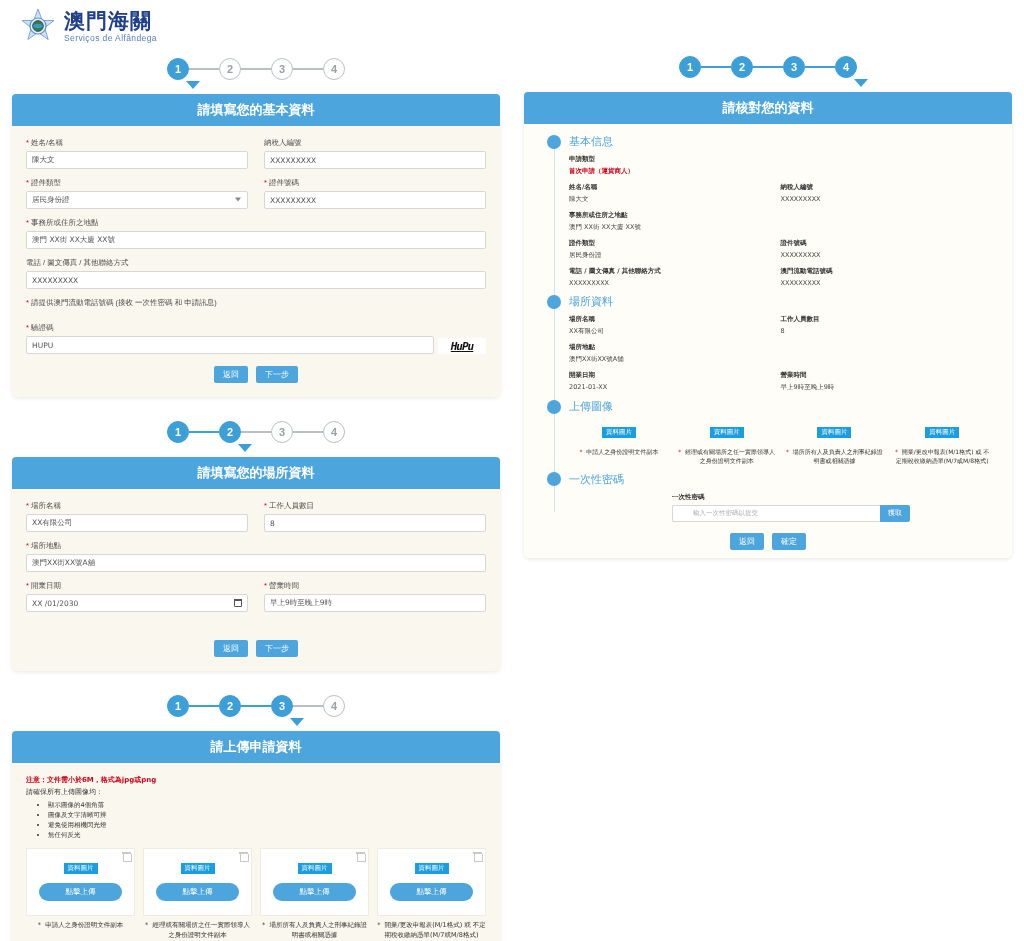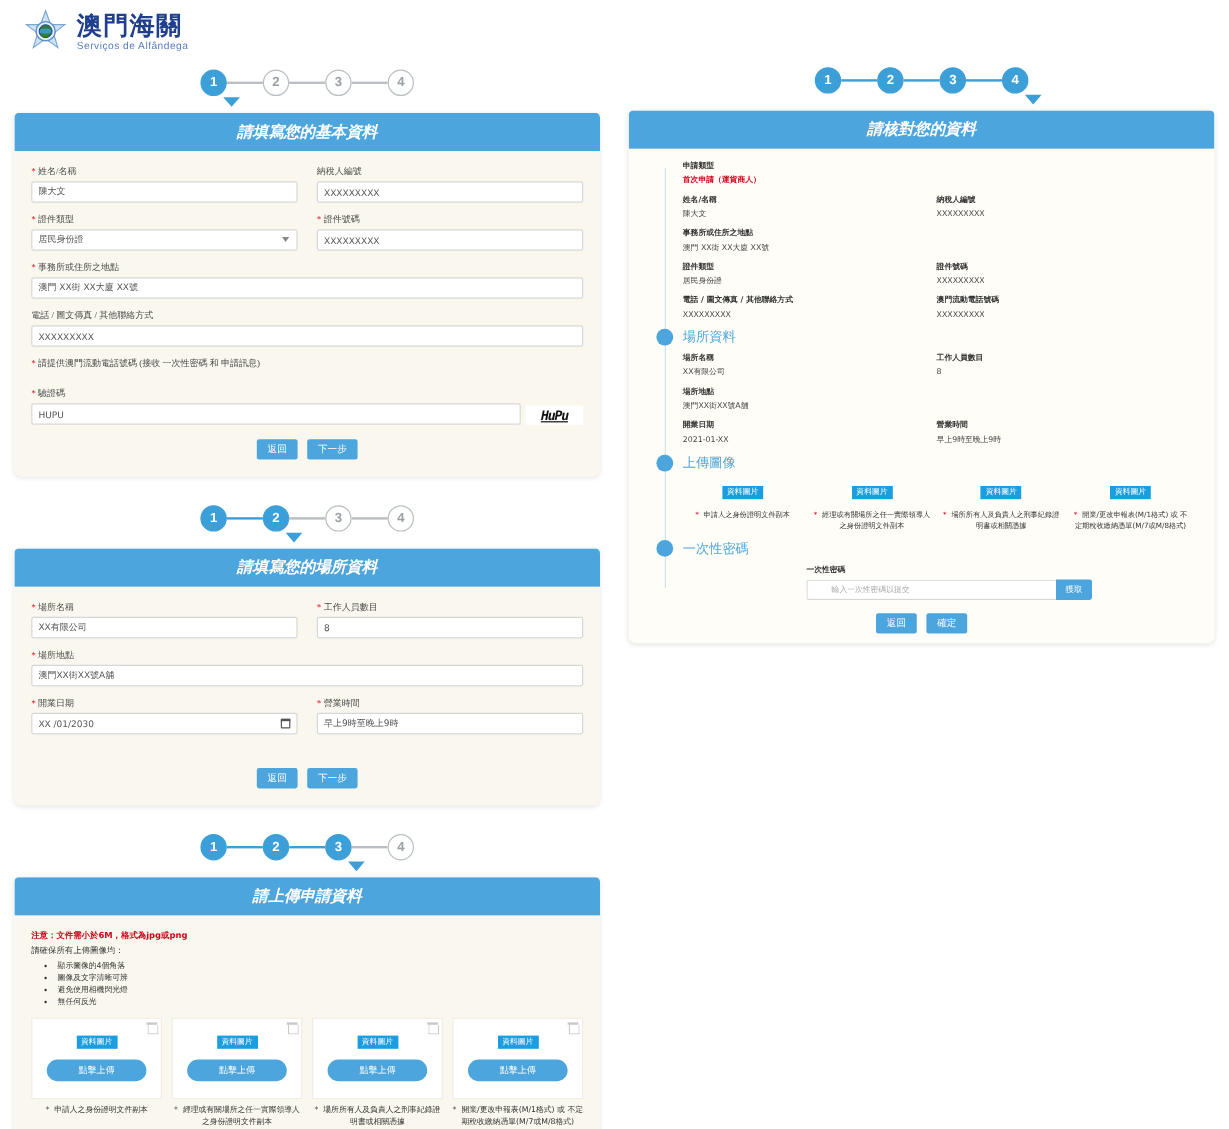--- a/index.html
+++ b/index.html
@@ -50,32 +50,31 @@
     border-left: 7px solid transparent; border-right: 7px solid transparent;
     border-top: 8px solid #3d9fd8;
   }
 
   
   .card { margin: 0 12px; border-radius: 4px 4px 6px 6px; overflow: hidden; }
   .card-head {
     background: #4ca5dc; color: #fff; text-align: center;
     font-size: 13px; font-weight: bold; padding: 7px 0;
     font-family: "DejaVu Sans", sans-serif;
-    font-style: italic;
   }
   .card-body { background: #faf8ee; padding: 12px 14px 14px; }
   .card-body.white { background: #fffdf7; }
 
   
   .row { display: flex; gap: 16px; margin-bottom: 9px; }
   .fg { flex: 1; min-width: 0; }
   .fg.full { flex: 0 0 100%; }
   .lbl {
     font-size: 7.5px; color: #4a4a4a; margin-bottom: 3px; display: block;
-    font-family: Liberation Serif, serif; white-space: nowrap; overflow: hidden;
+    font-family: Liberation Sans, sans-serif; white-space: nowrap; overflow: hidden;
   }
   .req { color: #d0021b; margin-right: 2px; }
   .inp {
     width: 100%; height: 18px; border: 1px solid #d7d7d7; border-radius: 2px;
     background: #fff; font-size: 7.5px; color: #555; padding: 0 5px;
     display: flex; align-items: center;
     font-family: "DejaVu Sans", sans-serif;
   }
   .inp.sel { position: relative; padding-right: 16px; }
   .chev {
@@ -442,20 +441,24 @@
       <div class="caret" style="left:342px"></div>
     </div>
 
     <div class="card shadow-card">
       <div class="card-head">請核對您的資料</div>
       <div class="card-body white" style="padding:0">
         <div class="review">
           <div class="rail"></div>
 
           <div class="sec">
+            <div class="sec-head">
+              <span class="dot"></span>
+              <span class="sec-title">基本信息</span>
+            </div>
             <div class="sec-body">
               <div class="rv-row">
                 <div class="rv-col">
                   <div class="rv-lbl">申請類型</div>
                   <div class="rv-val red">首次申請（運貨商人）</div>
                 </div>
               </div>
               <div class="rv-row">
                 <div class="rv-col">
                   <div class="rv-lbl">姓名/名稱</div>

